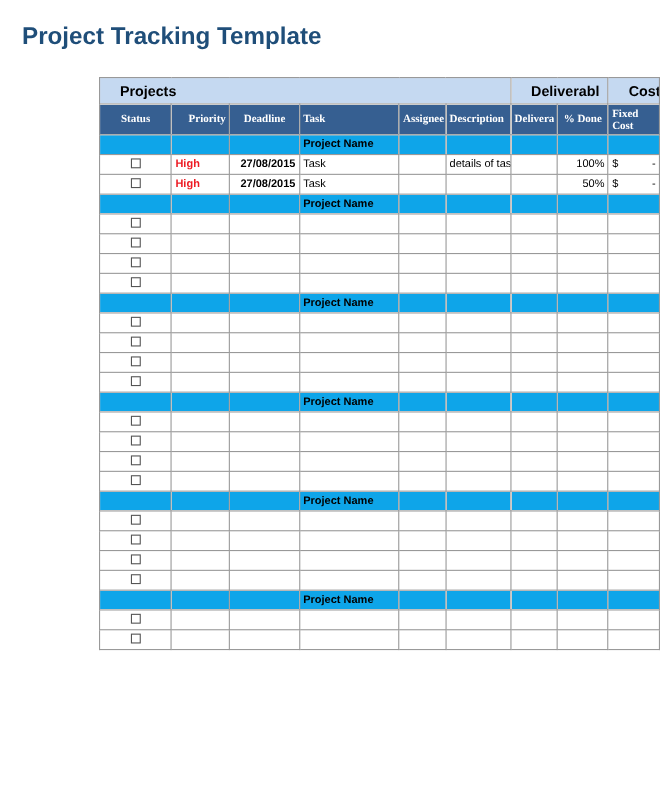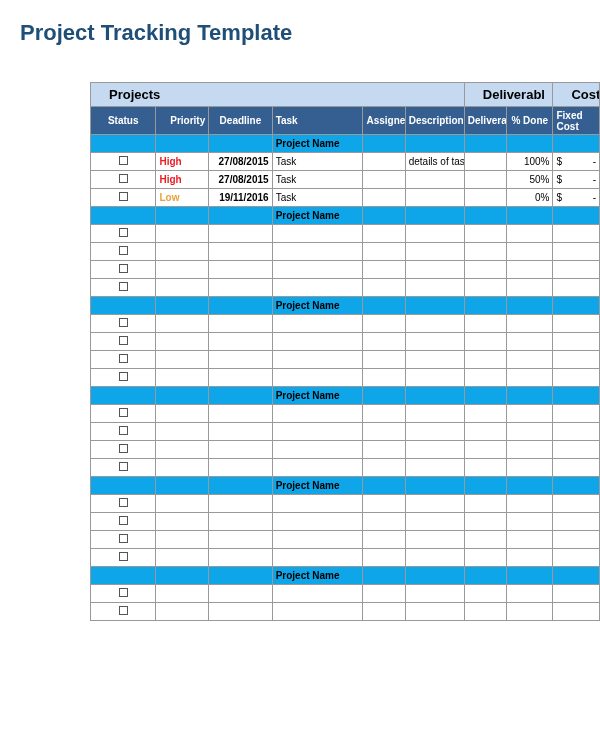--- a/index.html
+++ b/index.html
@@ -1,22 +1,22 @@
 <!DOCTYPE html>
 <html><head>
 <meta charset="utf-8">
 <style>
   * { box-sizing: border-box; margin: 0; padding: 0; }
   body { font-family: Arial, sans-serif; background: #fff; width: 600px; height: 730px; padding: 20px 20px 0 20px; }
-  .title { color: #1f4e79; font-size: 22px; font-weight: bold; margin-bottom: 36px; }
+  .title { color: #1f4e79; font-size: 22px; font-weight: bold; margin-bottom: 24px; }
   .sheet { margin-left: 70px; width: 510px; border-collapse: collapse; table-layout: fixed; }
   .sheet td, .sheet th { border: 1px solid #999; font-size: 10px; padding: 2px 3px; height: 18px; overflow: hidden; white-space: nowrap; }
   .grp-row td { background: #c5d9f1; color: #000; font-weight: bold; font-size: 13px; padding: 4px 18px; text-align: left; }
   .hdr-row td { background: #365f91; color: #fff; font-weight: bold; font-size: 10px; vertical-align: middle; height: 28px; }
-  .hdr-row td span { display: block; white-space: normal; line-height: 1.1; }
+  .hdr-row td span { display: block; white-space: normal; line-height: 1.1; font-family: Liberation Serif, serif; }
   .section-row td { background: #0ea5e9; font-weight: bold; font-size: 10px; }
   .cb { text-align: center; }
   .c-status { width: 62px; text-align:center; }
   .c-priority { width: 50px; text-align:left; }
   .c-deadline { width: 60px; text-align:right; font-weight:bold; }
   .c-task { width: 86px; }
   .c-assignee { width: 40px; }
   .c-desc { width: 56px; white-space: normal; line-height:1.1; }
   .c-deliv { width: 40px; }
   .c-done { width: 44px; text-align:right; }
@@ -114,36 +114,20 @@
         <td class="c-desc"></td>
         <td class="c-deliv"></td>
         <td class="c-done">50%</td>
         <td class="c-cost">
           <span class="cost">
             <span>$</span>
             <span>-</span>
           </span>
         </td>
       </tr>
-      <tr>
-        <td class="c-status cb"><span class="checkbox"></span></td>
-        <td class="c-priority prio-low">Low</td>
-        <td class="c-deadline">19/11/2016</td>
-        <td class="c-task">Task</td>
-        <td class="c-assignee"></td>
-        <td class="c-desc"></td>
-        <td class="c-deliv"></td>
-        <td class="c-done">0%</td>
-        <td class="c-cost">
-          <span class="cost">
-            <span>$</span>
-            <span>-</span>
-          </span>
-        </td>
-      </tr>
       <tr class="section-row">
         <td></td>
         <td></td>
         <td></td>
         <td>Project Name</td>
         <td></td>
         <td></td>
         <td></td>
         <td></td>
         <td></td>

